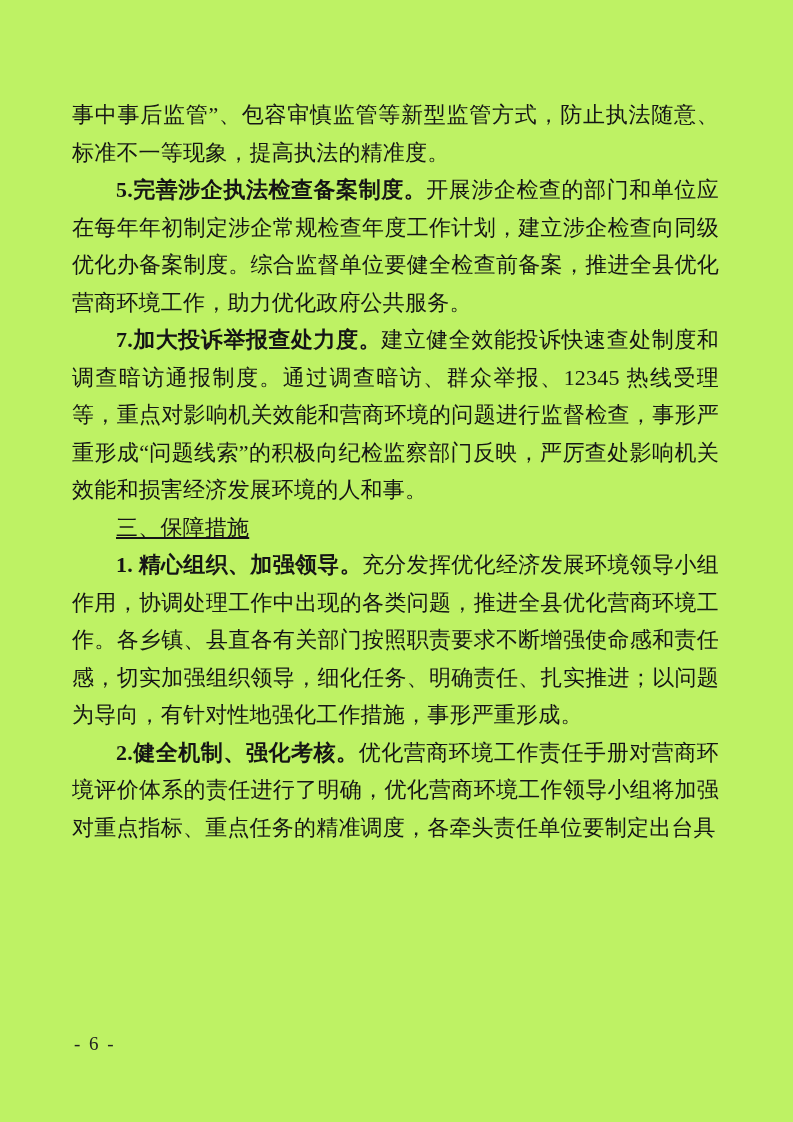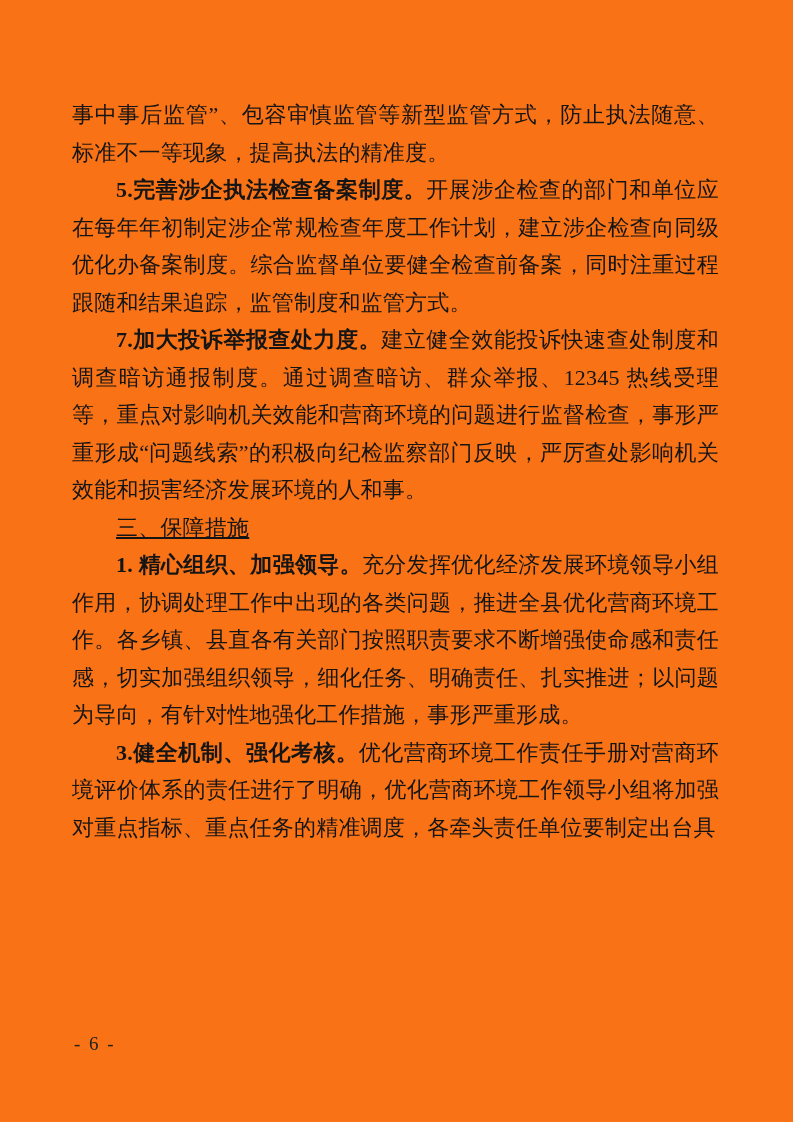--- a/index.html
+++ b/index.html
@@ -4,21 +4,21 @@
 <style>
   html, body {
     margin: 0;
     padding: 0;
     background: #ffffff;
   }
   .page {
     position: relative;
     width: 793px;
     height: 1122px;
-    background: #f97316;
+    background: #bef264;
     overflow: hidden;
     font-family: "Liberation Serif", "DejaVu Serif", serif;
     color: #151515;
   }
   .content {
     position: absolute;
     left: 72px;
     top: 96px;
     width: 647px;
     font-size: 22px;
@@ -55,26 +55,26 @@
 </style>
 </head>
 <body>
 
 <div class="page">
   <div class="content">
 
     <p class="para continuation"><span>事中事后监管”、包容审慎监管等新型监管方式，防止执法随意、标准不一等现象，提高执法的精准度。</span></p>
 
 
-    <p class="para"><span class="lead">5.完善涉企执法检查备案制度。</span><span>开展涉企检查的部门和单位应在每年年初制定涉企常规检查年度工作计划，建立涉企检查向同级优化办备案制度。综合监督单位要健全检查前备案，同时注重过程跟随和结果追踪，监管制度和监管方式。</span></p>
+    <p class="para"><span class="lead">5.完善涉企执法检查备案制度。</span><span>开展涉企检查的部门和单位应在每年年初制定涉企常规检查年度工作计划，建立涉企检查向同级优化办备案制度。综合监督单位要健全检查前备案，推进全县优化营商环境工作，助力优化政府公共服务。</span></p>
 
     <p class="para"><span class="lead">7.加大投诉举报查处力度。</span><span>建立健全效能投诉快速查处制度和调查暗访通报制度。通过调查暗访、群众举报、12345 热线受理等，重点对影响机关效能和营商环境的问题进行监督检查，事形严重形成“问题线索”的积极向纪检监察部门反映，严厉查处影响机关效能和损害经济发展环境的人和事。</span></p>
 
     <p class="section-heading"><span>三、保障措施</span></p>
 
     <p class="para"><span class="lead">1. 精心组织、加强领导。</span><span>充分发挥优化经济发展环境领导小组作用，协调处理工作中出现的各类问题，推进全县优化营商环境工作。各乡镇、县直各有关部门按照职责要求不断增强使命感和责任感，切实加强组织领导，细化任务、明确责任、扎实推进；以问题为导向，有针对性地强化工作措施，事形严重形成。</span></p>
 
-    <p class="para"><span class="lead">3.健全机制、强化考核。</span><span>优化营商环境工作责任手册对营商环境评价体系的责任进行了明确，优化营商环境工作领导小组将加强对重点指标、重点任务的精准调度，各牵头责任单位要制定出台具</span></p>
+    <p class="para"><span class="lead">2.健全机制、强化考核。</span><span>优化营商环境工作责任手册对营商环境评价体系的责任进行了明确，优化营商环境工作领导小组将加强对重点指标、重点任务的精准调度，各牵头责任单位要制定出台具</span></p>
 
   </div>
 
   <div class="footer">- 6 -</div>
 </div>
 
 </body></html>

